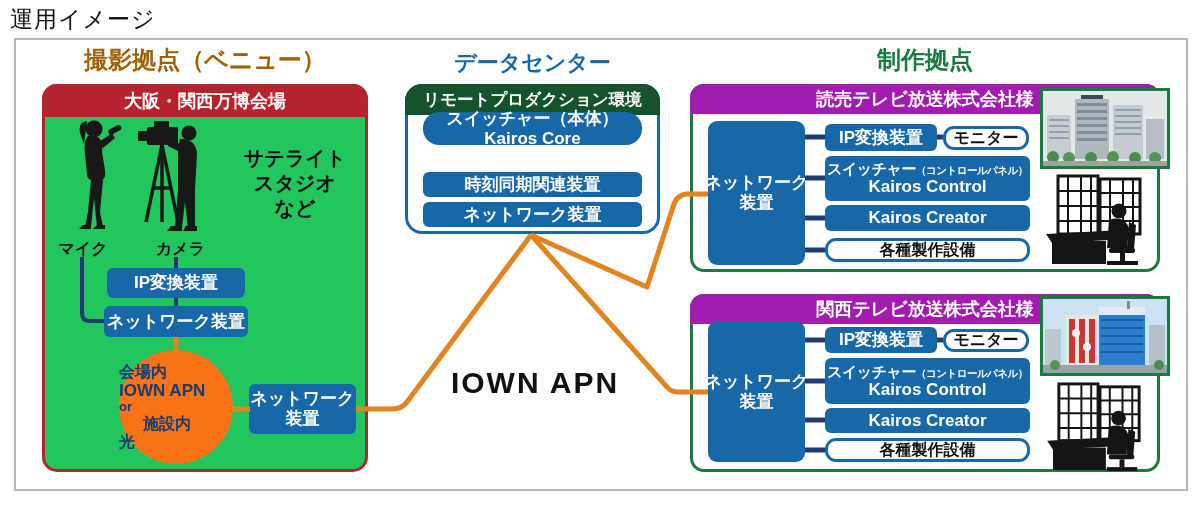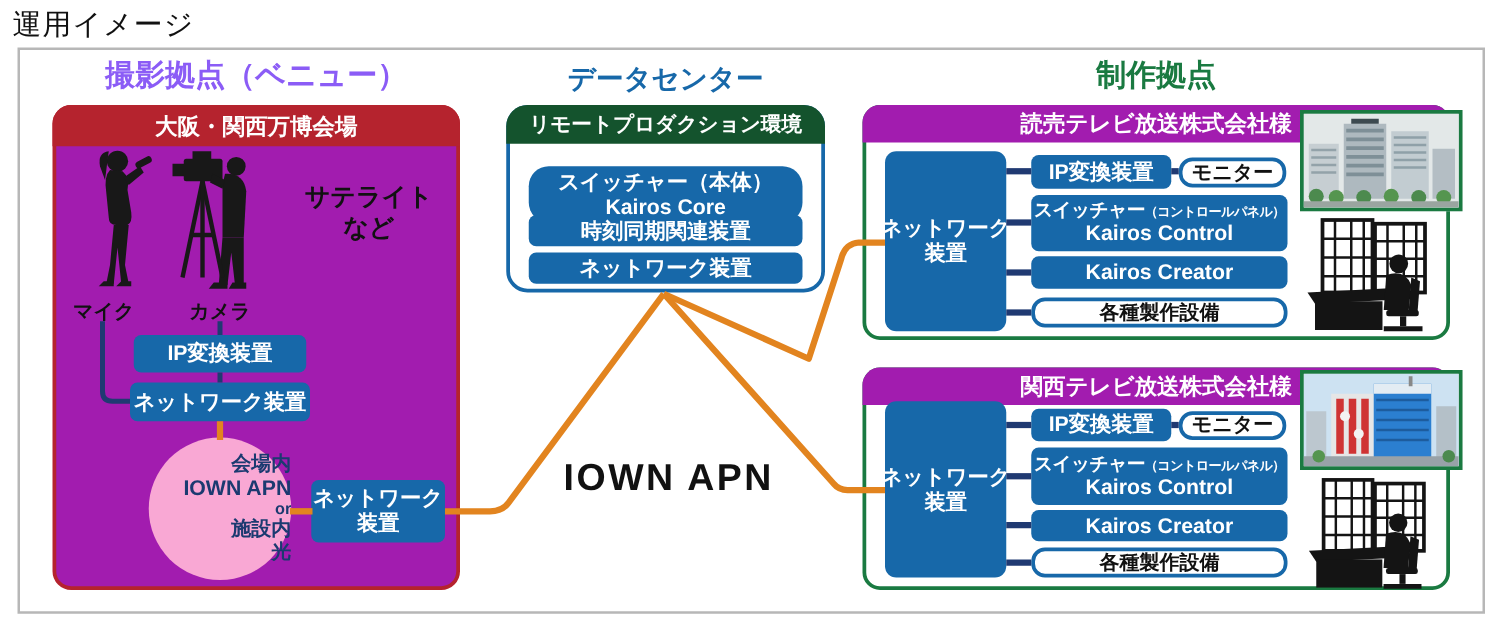--- a/index.html
+++ b/index.html
@@ -6,43 +6,43 @@
   html,body { background:#fff; }
   body { font-family:"Liberation Sans","DejaVu Sans",sans-serif; color:#111; }
   .stage { position:relative; width:1200px; height:510px; background:#fff; overflow:hidden; }
   .abs { position:absolute; }
 
   .page-title { left:10px; top:4px; font-size:23px; font-weight:400; color:#111; letter-spacing:1px; }
 
   .outer-frame { left:14px; top:38px; width:1174px; height:453px; border:2px solid #b7b7b7; background:#fff; z-index:1; }
 
   .heading { font-weight:800; text-align:center; z-index:4; }
-  .venue-heading { left:42px; top:44px; width:326px; font-size:24px; color:#8b5cf6; }
+  .venue-heading { left:42px; top:44px; width:326px; font-size:24px; color:#a16207; }
   .dc-heading { left:405px; top:48px; width:255px; font-size:22px; color:#1768a9; }
   .prod-heading { left:690px; top:44px; width:470px; font-size:24px; color:#1a7a41; }
 
   
-  .venue-box { left:42px; top:84px; width:326px; height:388px; background:#a21caf;
+  .venue-box { left:42px; top:84px; width:326px; height:388px; background:#22c55e;
                border:3px solid #b5232e; border-radius:15px; z-index:3; }
   .venue-header { position:absolute; left:-3px; top:-3px; right:-3px; height:33px; background:#b5232e;
                   border-radius:15px 15px 0 0; color:#fff; font-weight:700; font-size:18px;
                   display:flex; align-items:center; justify-content:center; }
   .fig-label { font-size:16px; font-weight:800; text-align:center; color:#111; z-index:6; }
   .studio-note { left:225px; top:146px; width:140px; font-size:20px; font-weight:700; text-align:center;
                  line-height:1.25; color:#111; z-index:6; }
 
   .bluebox { background:#1768a9; color:#fff; font-weight:700; border-radius:6px;
              display:flex; flex-direction:column; align-items:center; justify-content:center;
              text-align:center; line-height:1.15; z-index:10; white-space:nowrap; }
   .whitebox { background:#fff; border:3px solid #1768a9; border-radius:11px; color:#111;
               font-weight:800; display:flex; align-items:center; justify-content:center;
               z-index:10; white-space:nowrap; }
 
   .apn-circle { left:119px; top:350px; width:114px; height:114px; border-radius:50%;
-                background:#f9a8d4; display:flex; flex-direction:column; align-items:flex-end;
+                background:#f97316; display:flex; flex-direction:column; align-items:flex-start;
                 justify-content:center; color:#1b3a70; font-weight:800; line-height:1.12;
                 text-align:center; z-index:6; }
   .apn-circle .s1 { font-size:16px; } .apn-circle .s2 { font-size:17px; }
   .apn-circle .s3 { font-size:13px; } .apn-circle .s4 { font-size:16px;margin-left:24px; } .apn-circle .s5 { font-size:16px; }
 
   
   .dc-box { left:405px; top:84px; width:255px; height:150px; background:#fff;
             border:3px solid #1768a9; border-radius:17px; z-index:3; }
   .dc-header { position:absolute; left:-3px; top:-3px; right:-3px; height:31px; background:#14532d;
                border-radius:17px 17px 0 0; color:#fff; font-weight:700; font-size:16.5px;
@@ -108,24 +108,25 @@
     </g>
     <g stroke="#181818" stroke-width="3.5" fill="none">
       <path d="M28,27 L12,104"></path>
       <path d="M28,27 L44,104"></path>
       <path d="M28,27 L28,104"></path>
       <path d="M18,70 L38,70"></path>
     </g>
   </svg>
 
   <div class="abs fig-label" style="left:57px; top:239px; width:52px;">マイク</div>
-  <div class="abs fig-label" style="left:147px; top:239px; width:58px;">カメラ</div>
+  <div class="abs fig-label" style="left:147px; top:239px; width:58px;text-align:right;">カメラ</div>
 
   <div class="abs studio-note">
     <div>サテライト</div>
+    <div>スタジオ</div>
     <div>など</div>
   </div>
 
   <div class="abs bluebox" style="left:107px; top:268px; width:138px; height:30px; font-size:17px;">IP変換装置</div>
   <div class="abs bluebox" style="left:104px; top:306px; width:144px; height:31px; font-size:17px;">ネットワーク装置</div>
 
   <div class="abs apn-circle">
     <div class="s1">会場内</div>
     <div class="s2">IOWN APN</div>
     <div class="s3">or</div>
@@ -134,21 +135,21 @@
   </div>
 
   <div class="abs bluebox" style="left:249px; top:384px; width:107px; height:50px; font-size:17px;">
     <div>ネットワーク</div>
     <div>装置</div>
   </div>
 
   <div class="abs dc-box">
     <div class="dc-header">リモートプロダクション環境</div>
   </div>
-  <div class="abs bluebox" style="left:423px; top:133px; width:219px; height:45px; font-size:17px;border-radius:16px;">
+  <div class="abs bluebox" style="left:423px; top:112px; width:219px; height:33px; font-size:17px;border-radius:16px;">
     <div>スイッチャー（本体）</div>
     <div class="latin">Kairos Core</div>
   </div>
   <div class="abs bluebox" style="left:423px; top:172px; width:219px; height:25px; font-size:17px;">時刻同期関連装置</div>
   <div class="abs bluebox" style="left:423px; top:202px; width:219px; height:25px; font-size:17px;">ネットワーク装置</div>
 
   <div class="abs iown-label">IOWN APN</div>
 
   <div class="abs site-box" style="left:690px; top:84px; width:470px; height:188px;">
     <div class="site-header">読売テレビ放送株式会社様</div>

